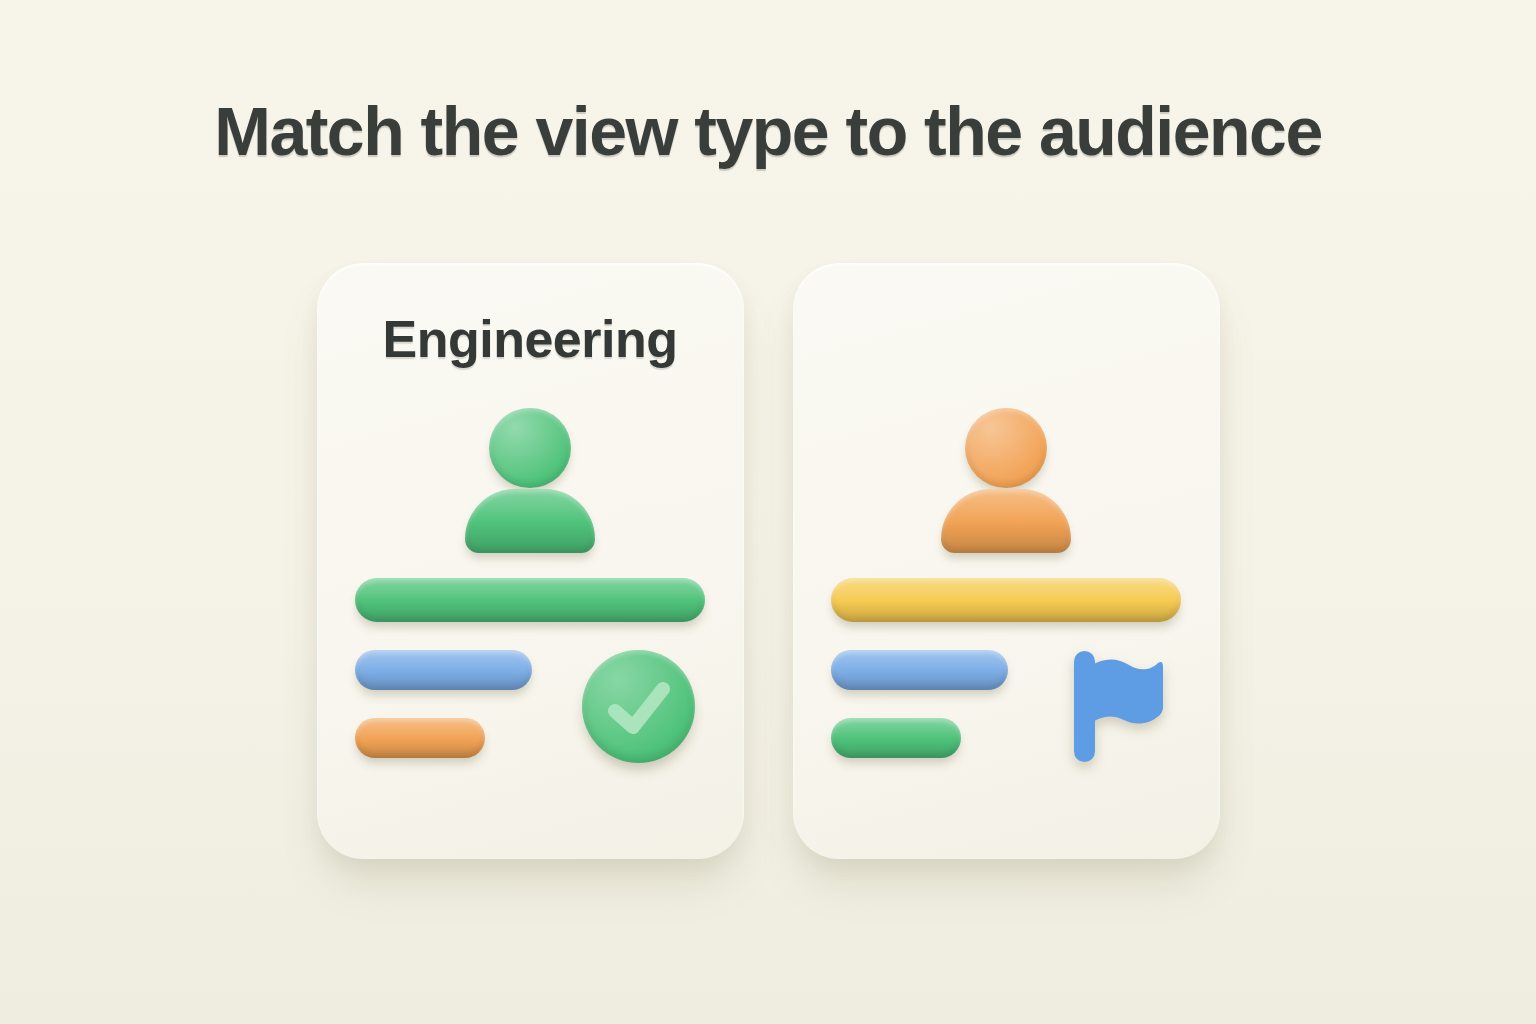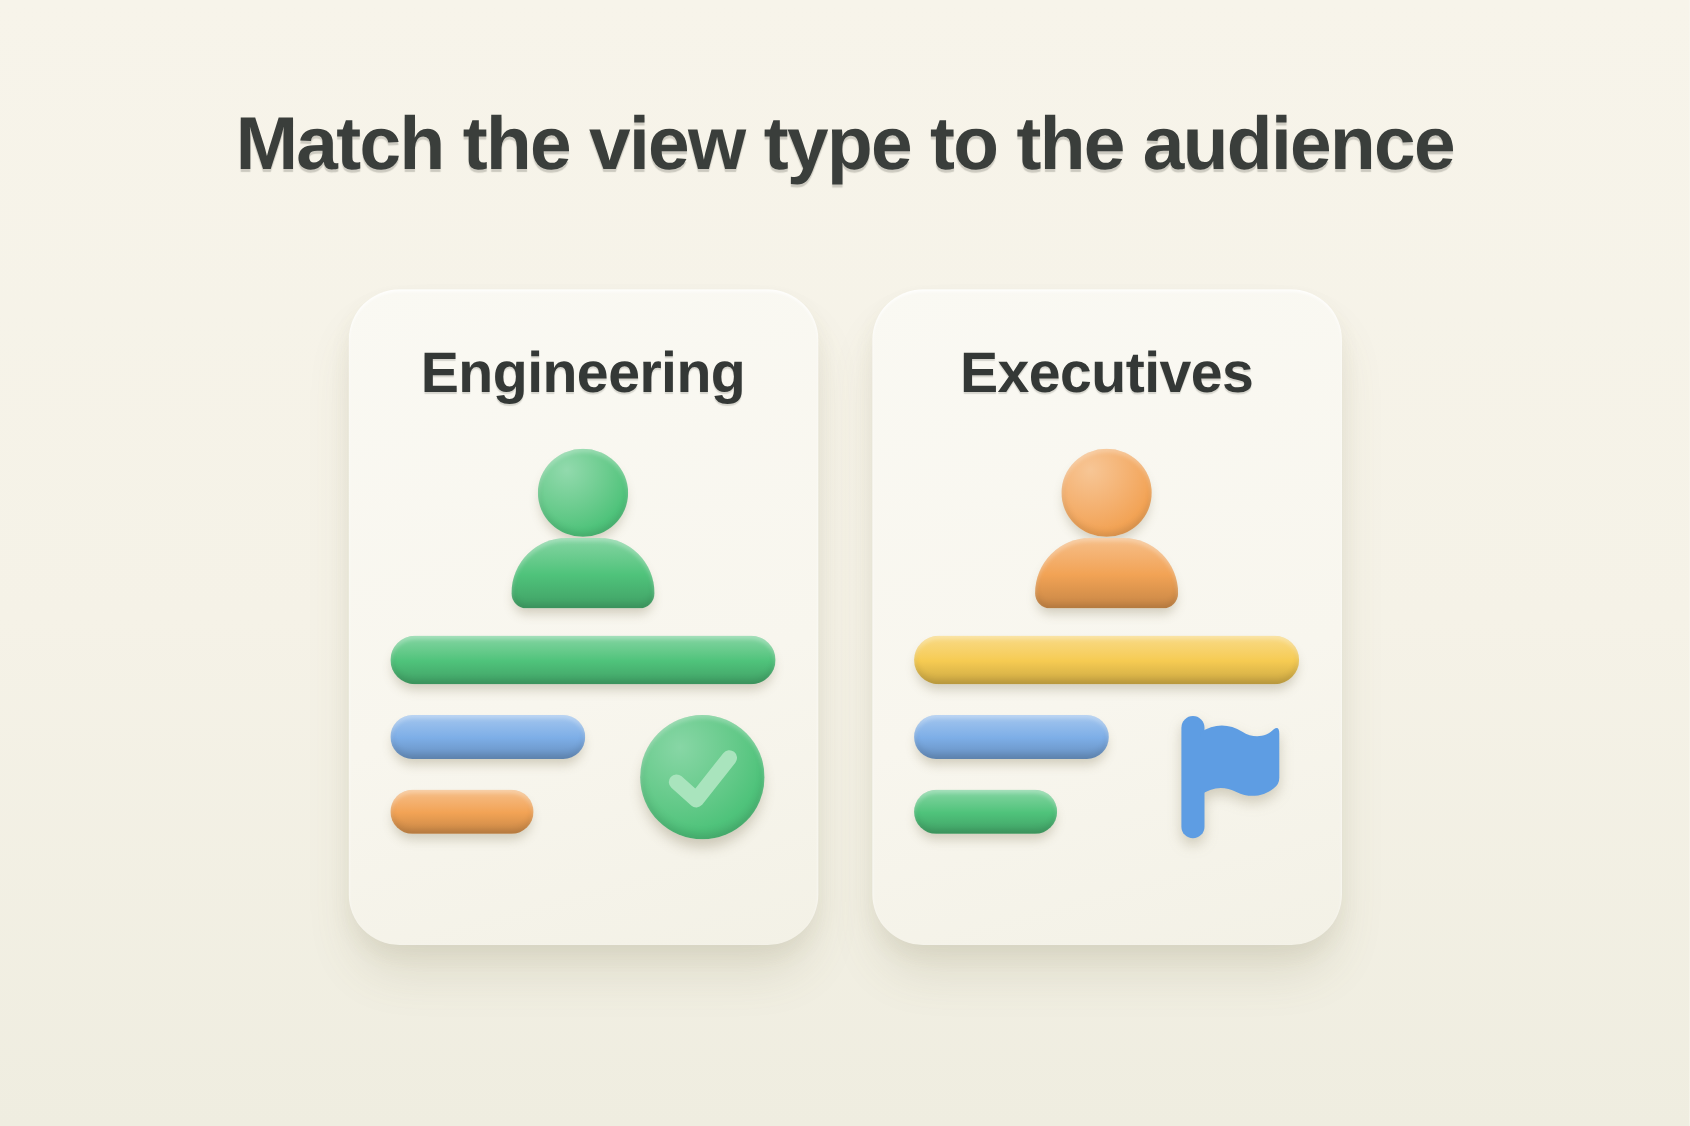--- a/index.html
+++ b/index.html
@@ -123,21 +123,20 @@
       <div class="bar bar-tertiary shape3d" style="--c: #F2A355;"></div>
       <div class="badge" style="--badge: #4FC37B; --detail: #A9E4BD;">
         <div class="badge-circle"></div>
         <svg viewBox="0 0 113 113">
           <path class="check-stroke" d="M33 61 L51 77 L81 39" fill="none" stroke-width="14" stroke-linecap="round" stroke-linejoin="round"></path>
         </svg>
       </div>
     </article>
 
     <article class="card" style="--card: #F9F8F1; --label: #343836; --person: #F2A355;">
-      <h2 class="card-title">Executives</h2>
       <div>
         <div class="person-head shape3d"></div>
         <div class="person-body shape3d"></div>
       </div>
       <div class="bar bar-primary shape3d" style="--c: #F6CB52;"></div>
       <div class="bar bar-secondary shape3d" style="--c: #7DAEE7;"></div>
       <div class="bar bar-tertiary shape3d" style="--c: #4FC37B;"></div>
       <div class="badge" style="--badge: #5E9DE3; --detail: #5E9DE3;">
         <svg viewBox="0 0 113 113" style="filter: drop-shadow(0 6px 6px rgba(110,100,65,.28));">
           <rect class="flag-fill" x="16" y="1" width="21" height="111" rx="10.5"></rect>

